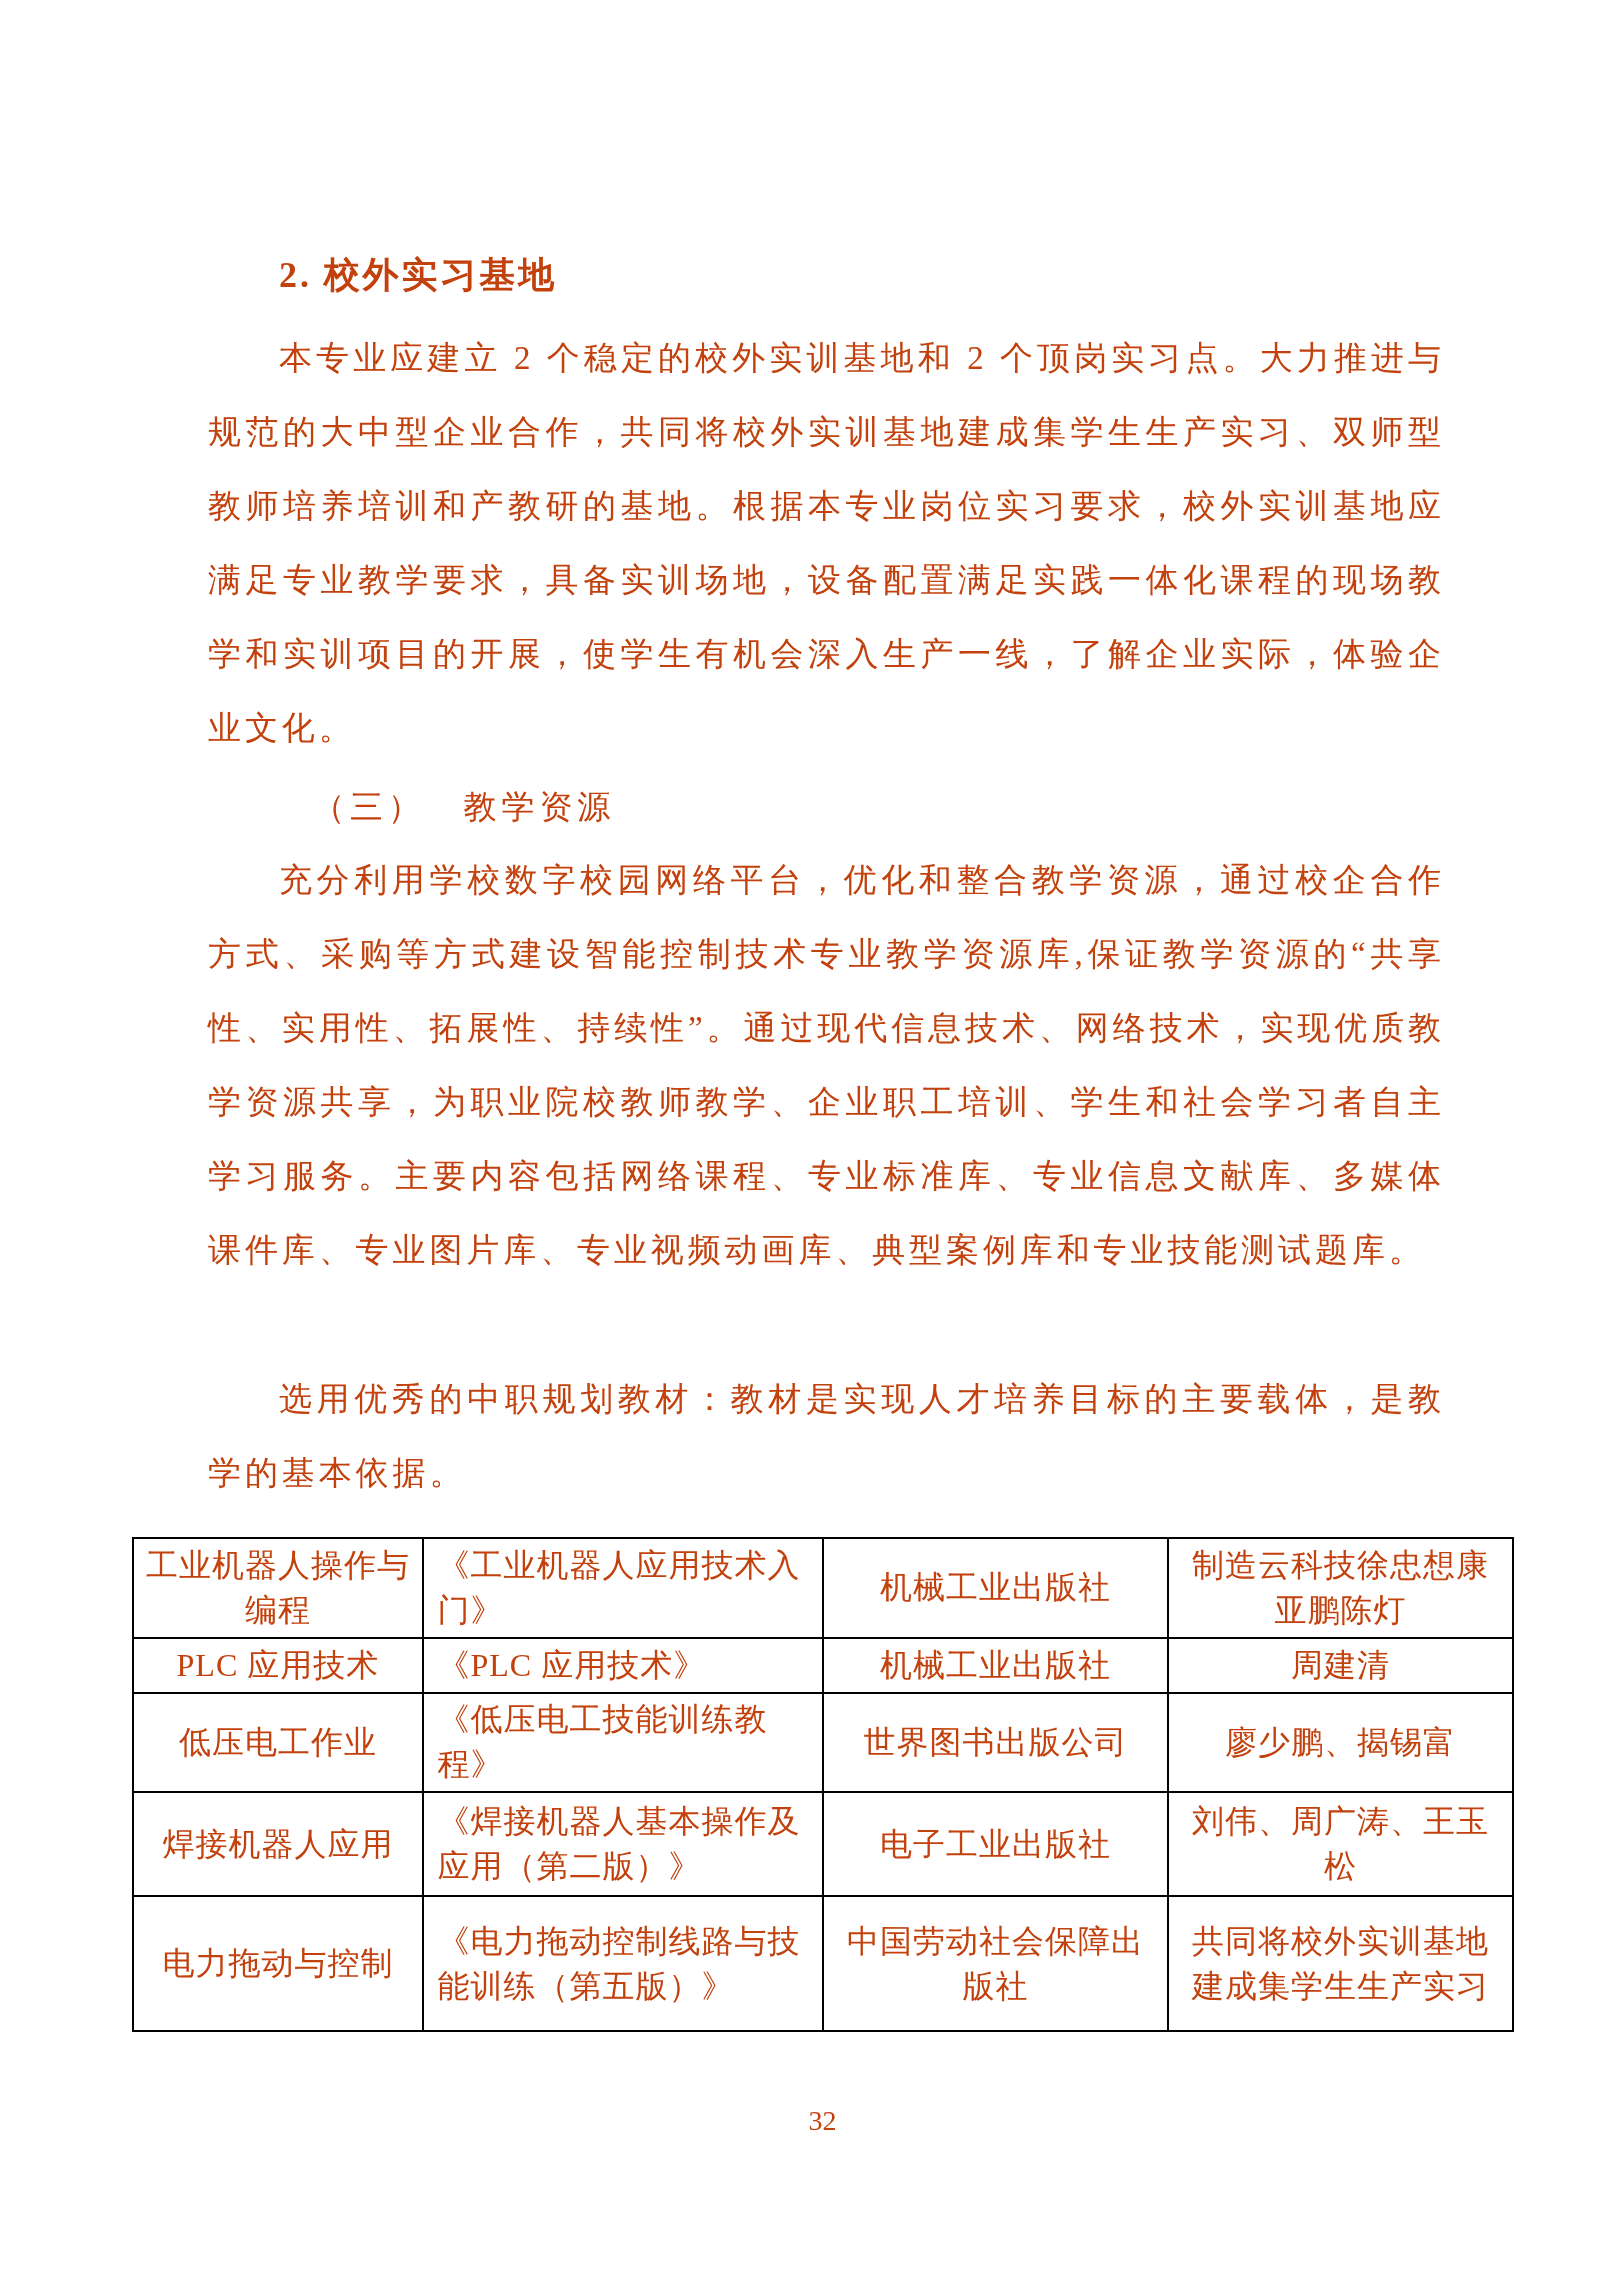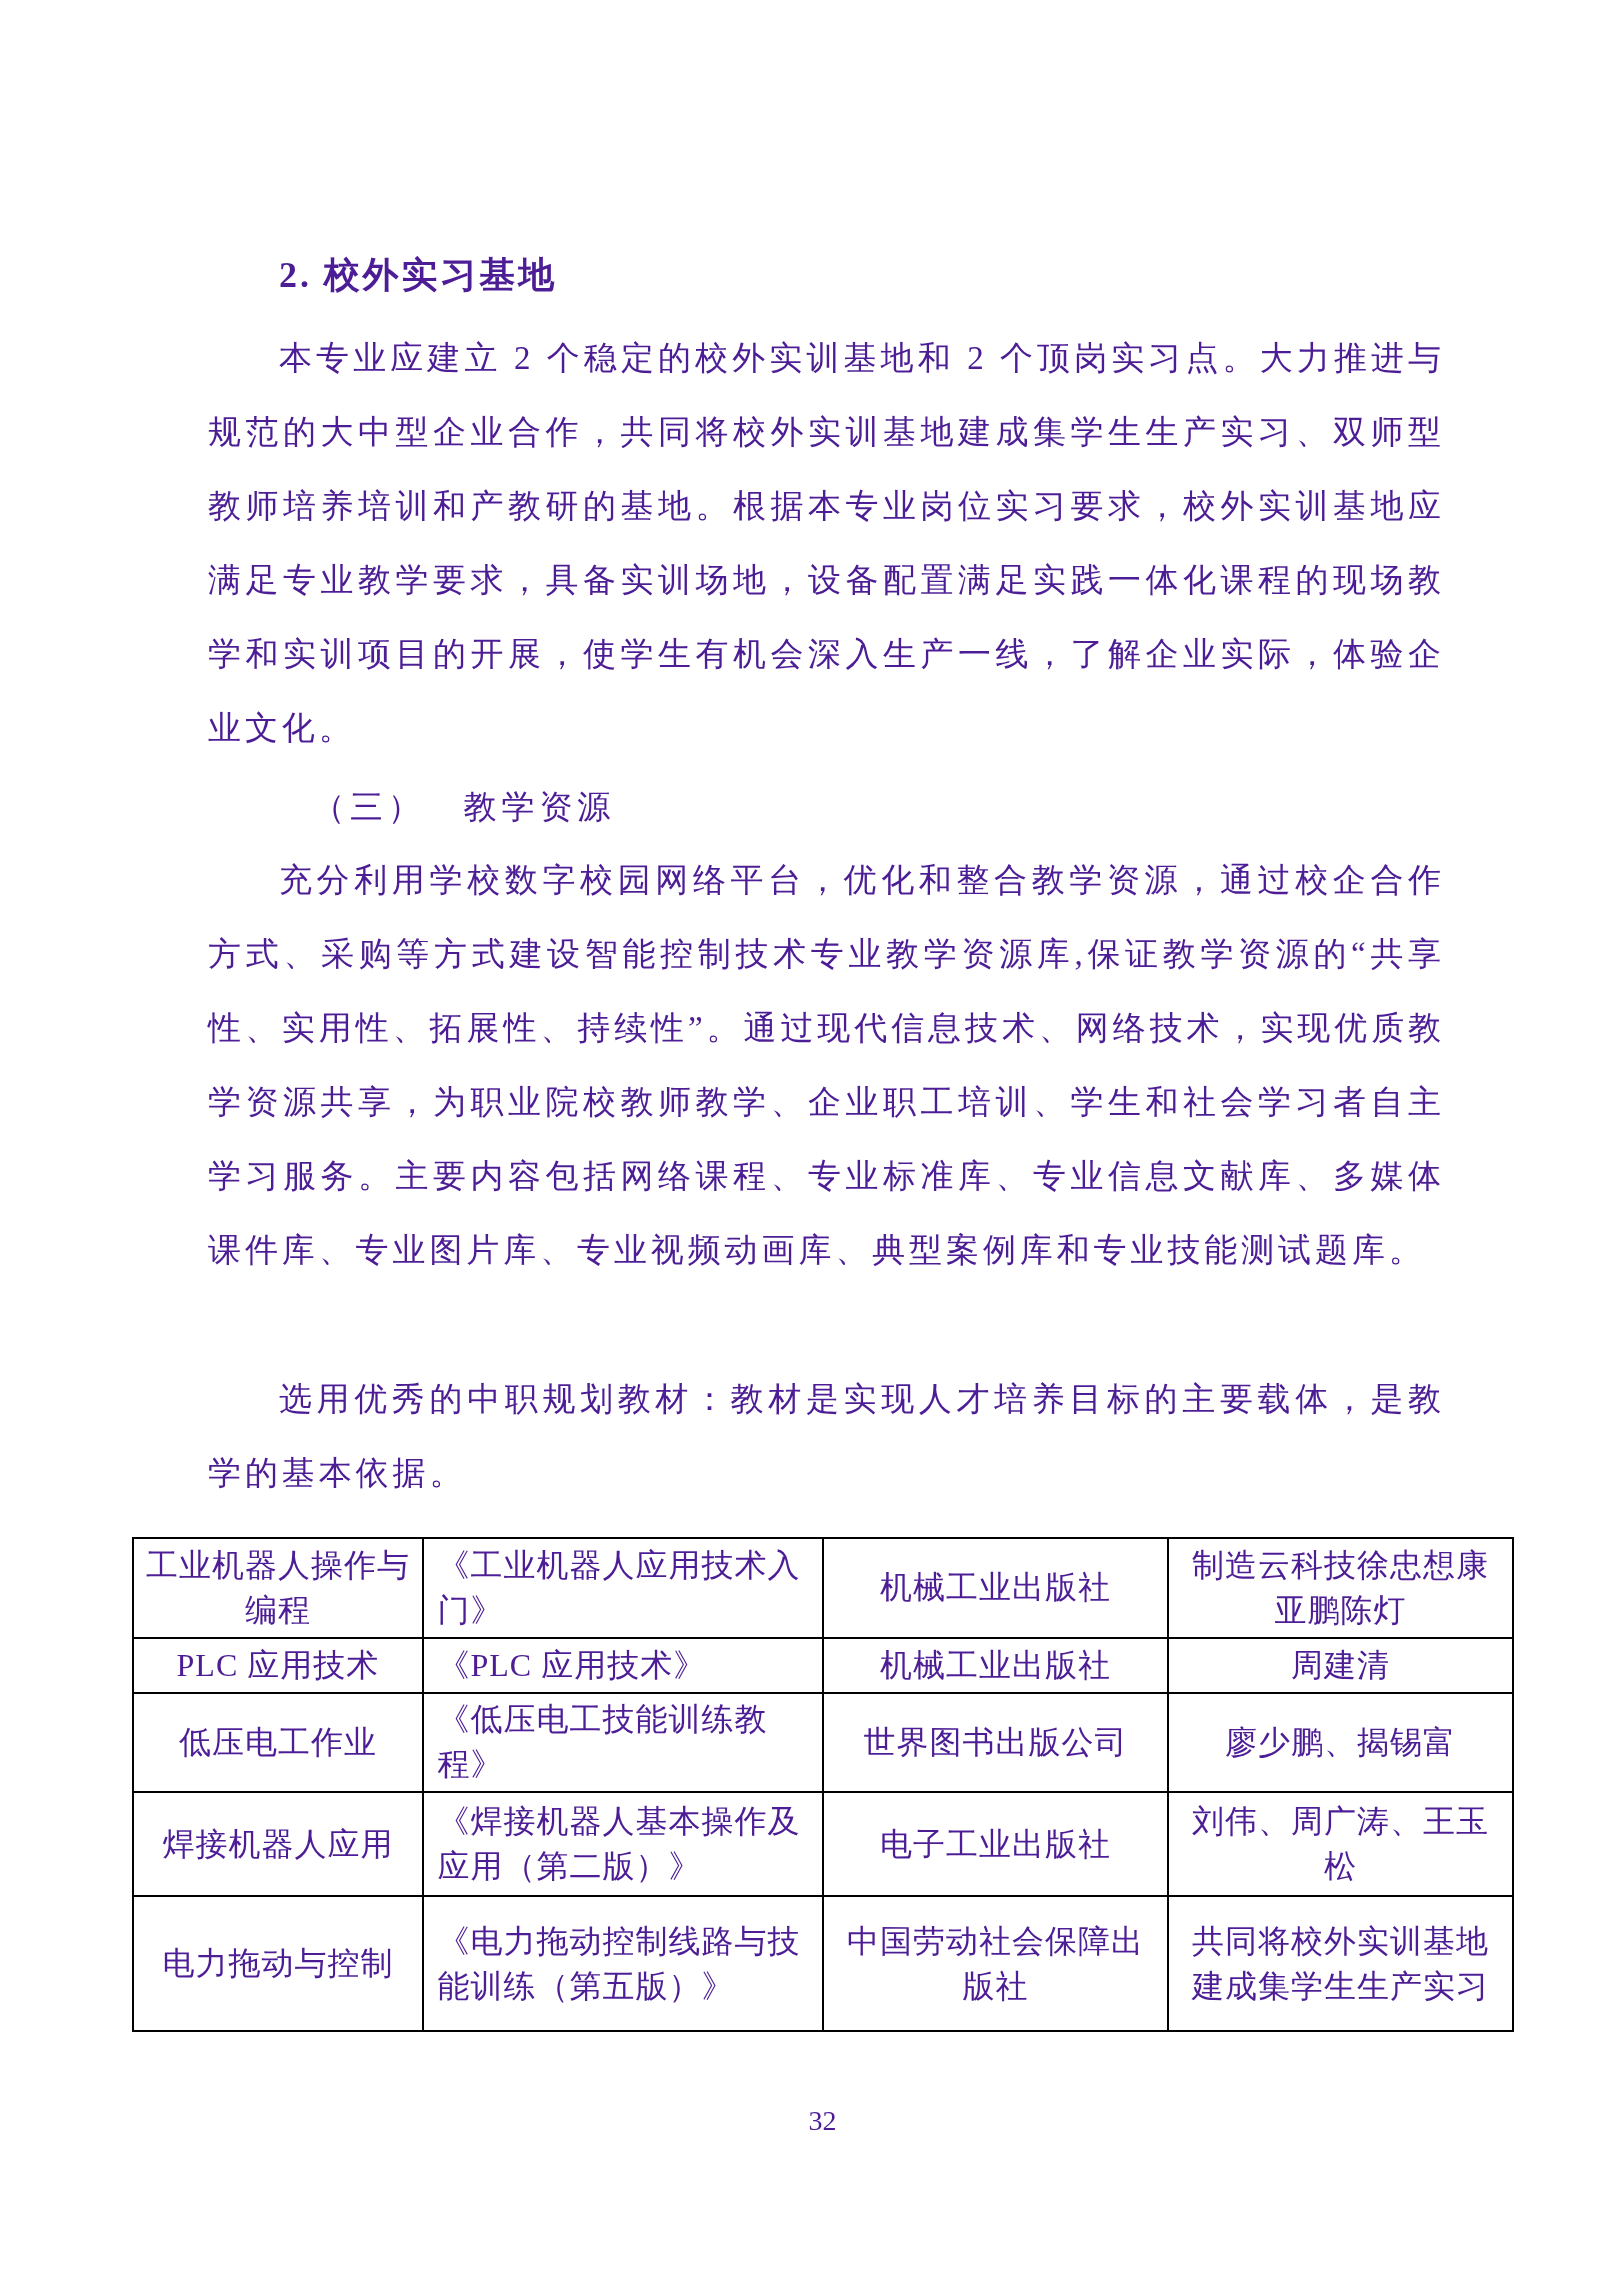--- a/index.html
+++ b/index.html
@@ -1,21 +1,21 @@
 <!DOCTYPE html>
 <html><head>
 <meta charset="utf-8">
 <style>
   html, body { margin: 0; padding: 0; background: #ffffff; }
   .page {
     position: relative;
     width: 1621px;
     height: 2293px;
     background: #ffffff;
-    color: #4c1d95;
+    color: #c2410c;
     font-family: "Liberation Serif", "DejaVu Serif", serif;
     overflow: hidden;
   }
   .heading {
     position: absolute;
     left: 208px;
     top: 251px;
     width: 1235px;
     margin-left: 71px;
     font-size: 36px;

